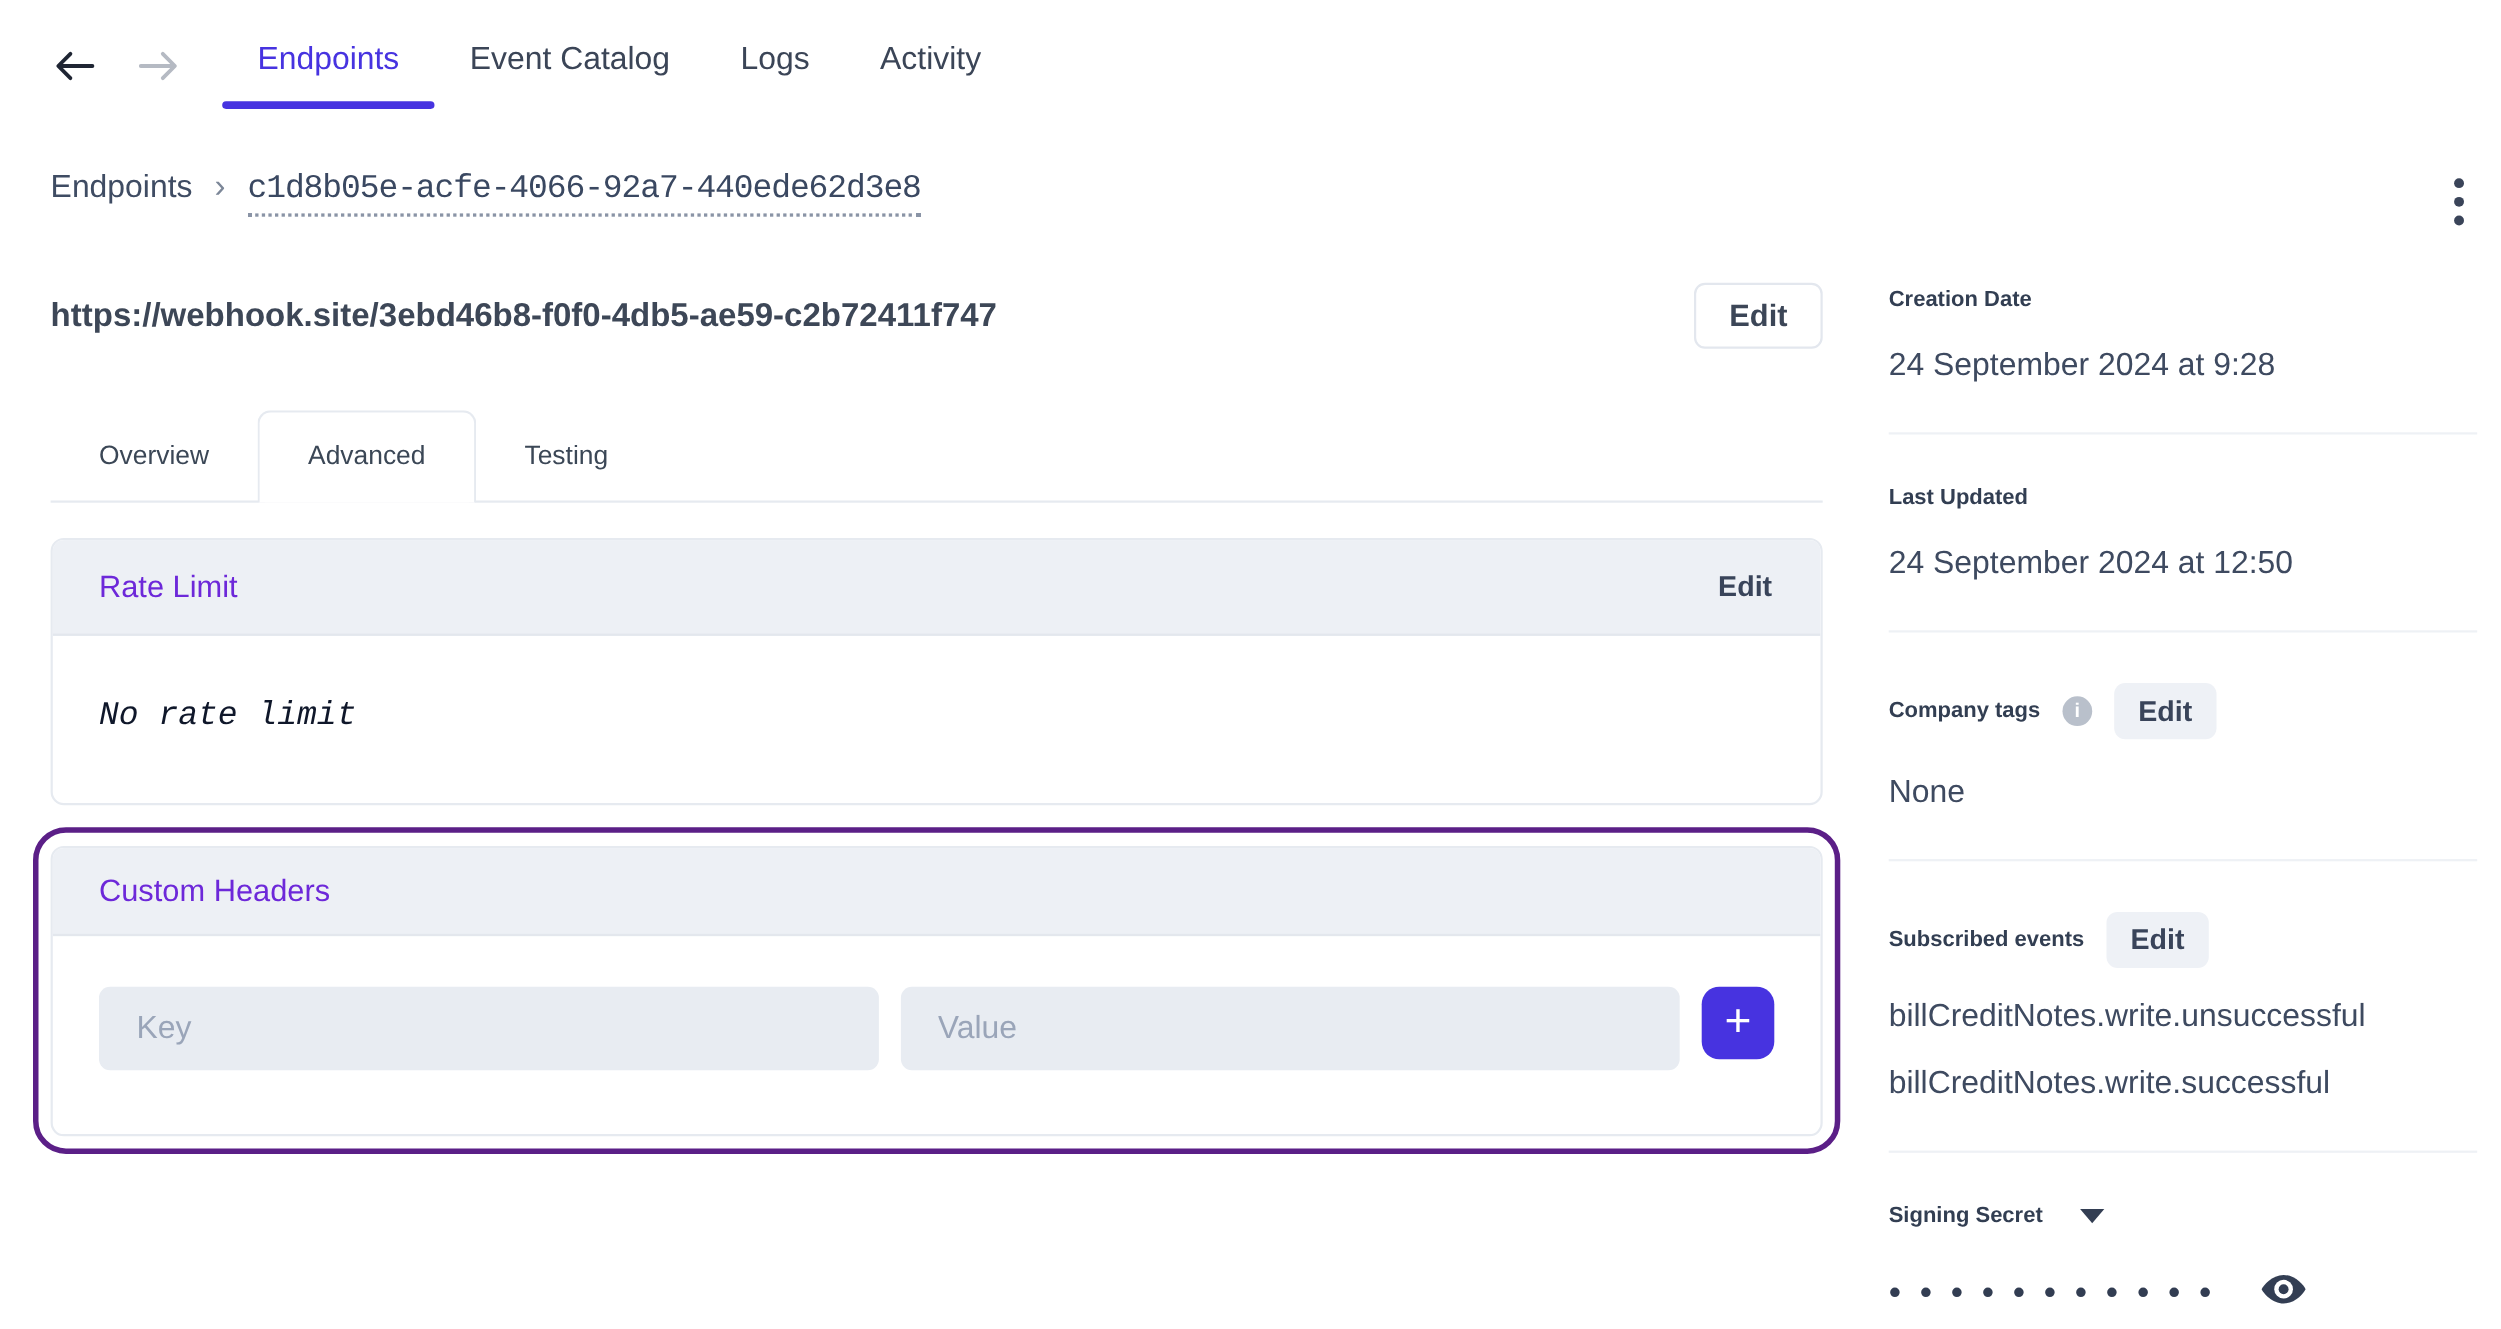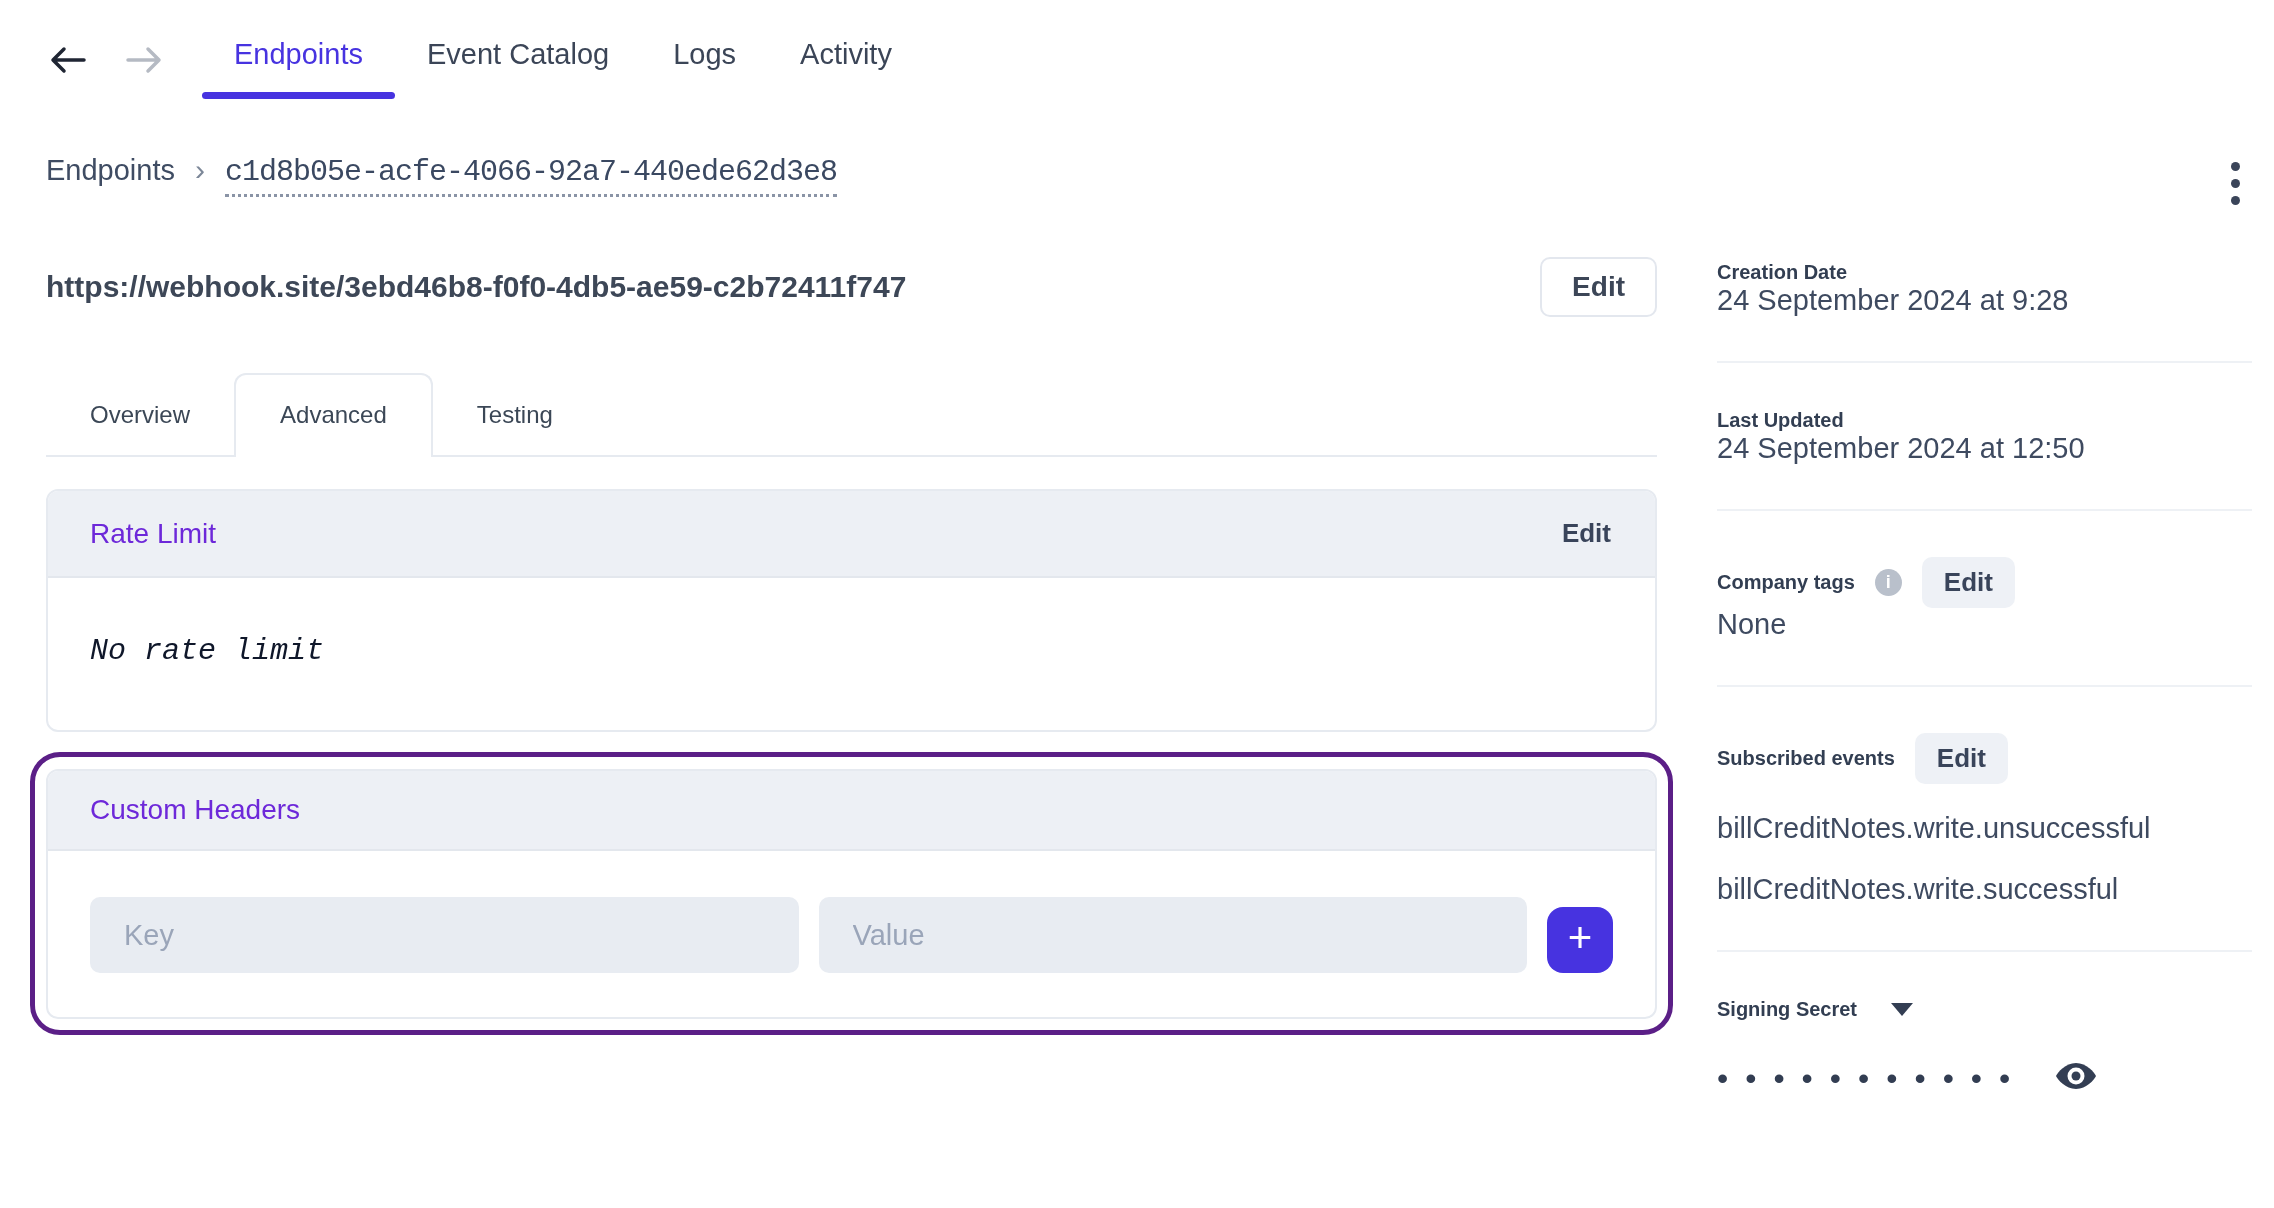--- a/index.html
+++ b/index.html
@@ -46,31 +46,31 @@
   .card { margin-top: 32px; border: 2px solid #e6eaf0; border-radius: 12px; overflow: hidden; background: #fff; }
   .card-header { background: #edf0f5; border-bottom: 2px solid #e3e7ed; padding: 23px 42px;
     display: flex; align-items: center; justify-content: space-between; }
   .card-title { font-size: 28px; font-weight: 500; color: #6d28d9; }
   .card-action { font-size: 26px; font-weight: 700; color: #39445a; padding: 4px 2px; }
   .rate-body { padding: 56px 42px 62px; }
   .empty-note { font-style: italic; font-size: 30px; color: #0f172a; font-family: Liberation Mono, monospace; }
 
   .highlight-wrap { margin: 20px -16px 0; border: 5px solid #5b1f87; border-radius: 30px; padding: 11px; }
   .highlight-wrap .card { margin-top: 1px; }
-  .ch-body { padding: 46px 42px 44px; display: flex; align-items: flex-end; gap: 20px; }
+  .ch-body { padding: 46px 42px 58px; display: flex; align-items: flex-start; gap: 20px; }
   .kv-input { flex: 1; height: 76px; background: #e8ecf2; border: none; border-radius: 10px;
     padding: 0 34px; font-size: 29px; color: #3a4456; outline: none; }
   .kv-input::placeholder { color: #9aa5b9; }
   .add-btn { flex: none; width: 66px; height: 66px; border-radius: 16px; background: #4733e0;
     color: #fff; font-size: 42px; font-weight: 400; display: flex; align-items: center;
     justify-content: center; line-height: 1; padding-bottom: 4px; }
 
   
   .side-label { font-size: 20px; font-weight: 600; color: #323e52; }
-  .side-value { font-size: 29px; color: #3e4a60; }
+  .side-value { font-size: 29px; color: #3e4a60; margin-top: 32px; }
   .side-divider { height: 2px; background: #eef1f5; margin: 44px 0 46px; }
   .side-row { display: flex; align-items: center; gap: 20px; }
   .pill-btn { background: #eef1f6; border-radius: 10px; padding: 10px 22px;
     font-size: 26px; font-weight: 700; color: #39445a; }
   .info-dot { width: 27px; height: 27px; border-radius: 50%; background: #b9c0cb; color: #fff;
     font-size: 18px; font-weight: 700; display: flex; align-items: center; justify-content: center; }
   .event-item { font-size: 29px; color: #3e4a60; margin-top: 28px; }
   .caret-down { width: 0; height: 0; border-left: 11px solid transparent; border-right: 11px solid transparent;
     border-top: 13px solid #333e53; margin-left: 14px; }
   .secret-row { display: flex; align-items: center; gap: 26px; margin-top: 36px; }

